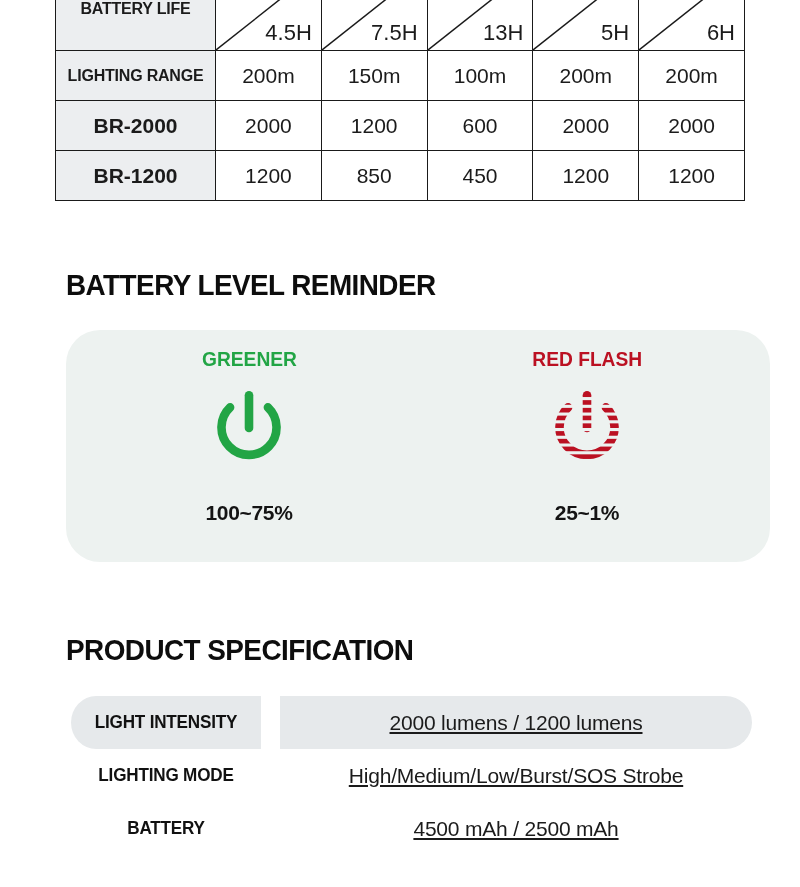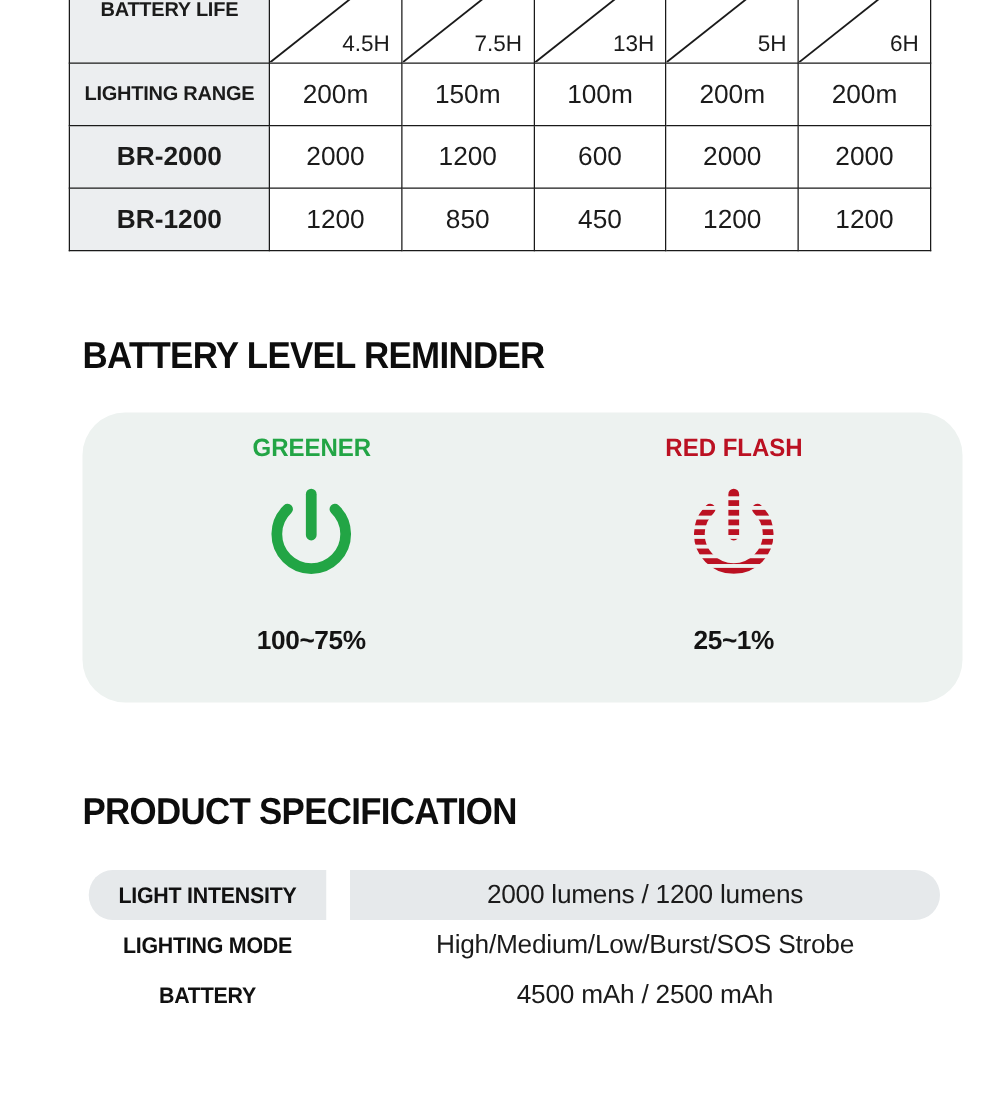--- a/index.html
+++ b/index.html
@@ -43,21 +43,21 @@
     position:relative;
     padding:0;
     overflow:hidden;
   }
   .split .diag{
     position:absolute; left:0; top:0; width:100%; height:100%;
   }
   .split .diag line{ stroke:#1a1a1a; stroke-width:1.6; }
   .split .br{
     position:absolute; right:9px; bottom:6px;
-    font-size:18px; line-height:1;
+    font-size:22px; line-height:1;
   }
 
   
   .heading{
     position:absolute;
     font-weight:bold;
     font-size:30px;
     letter-spacing:-0.6px;
     color:#0d0d0d;
     transform:scaleX(0.93);
@@ -104,41 +104,42 @@
     letter-spacing:-0.3px;
   }
 
   
   .prodspec{
     position:absolute;
     left:66px; top:696px;
     width:686px;
   }
   .ps-row{
-    height:40px;
+    height:53px;
     display:flex;
     align-items:stretch;
   }
   .ps-label{
     width:200px;
     display:flex; align-items:center; justify-content:center;
     font-size:18px;
     font-weight:bold;
     letter-spacing:-0.2px;
     transform:scaleX(0.95);
     white-space:nowrap;
   }
   .ps-value{
     flex:1;
     margin-left:14px;
     display:flex; align-items:center; justify-content:center;
     font-size:21px;
     color:#1b1b1b;
     letter-spacing:-0.2px;
     white-space:nowrap;
+    text-decoration:underline;
   }
   .ps-row.shaded .ps-label{
     background:#e6e9eb;
     border-radius:27px 0 0 27px;
   }
   .ps-row.shaded .ps-value{
     background:#e6e9eb;
     border-radius:0 27px 27px 0;
   }
 </style>

